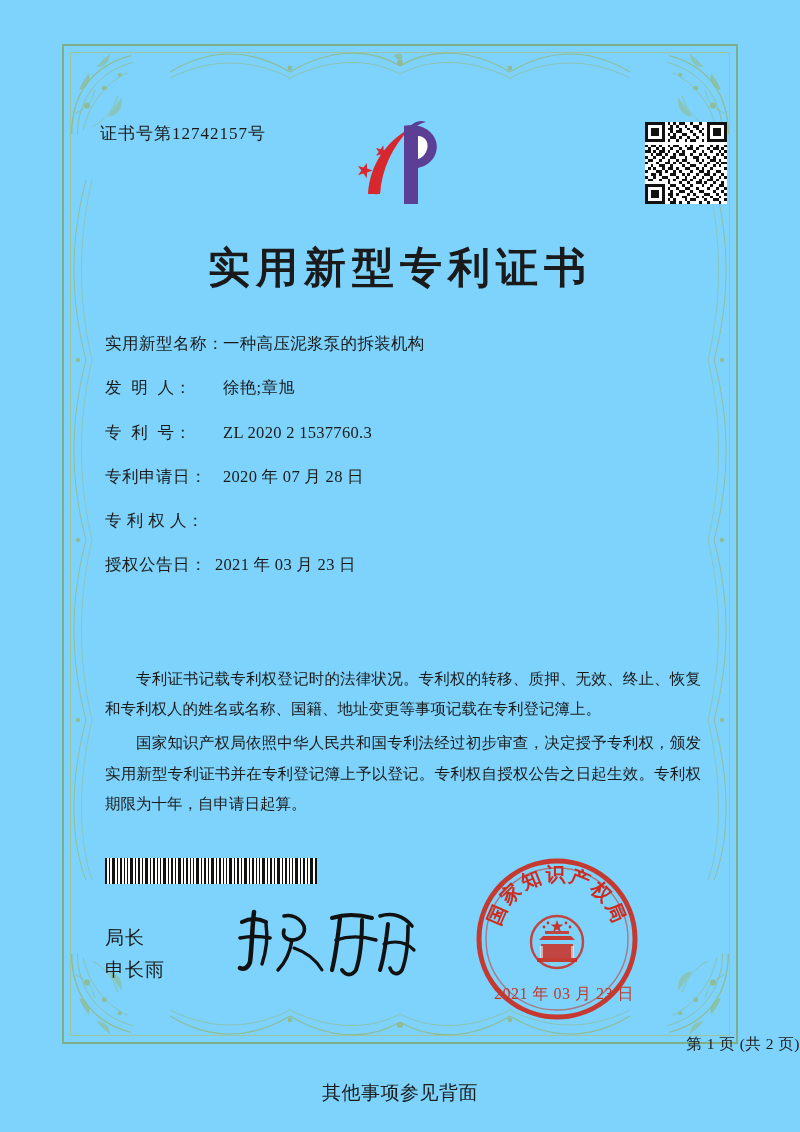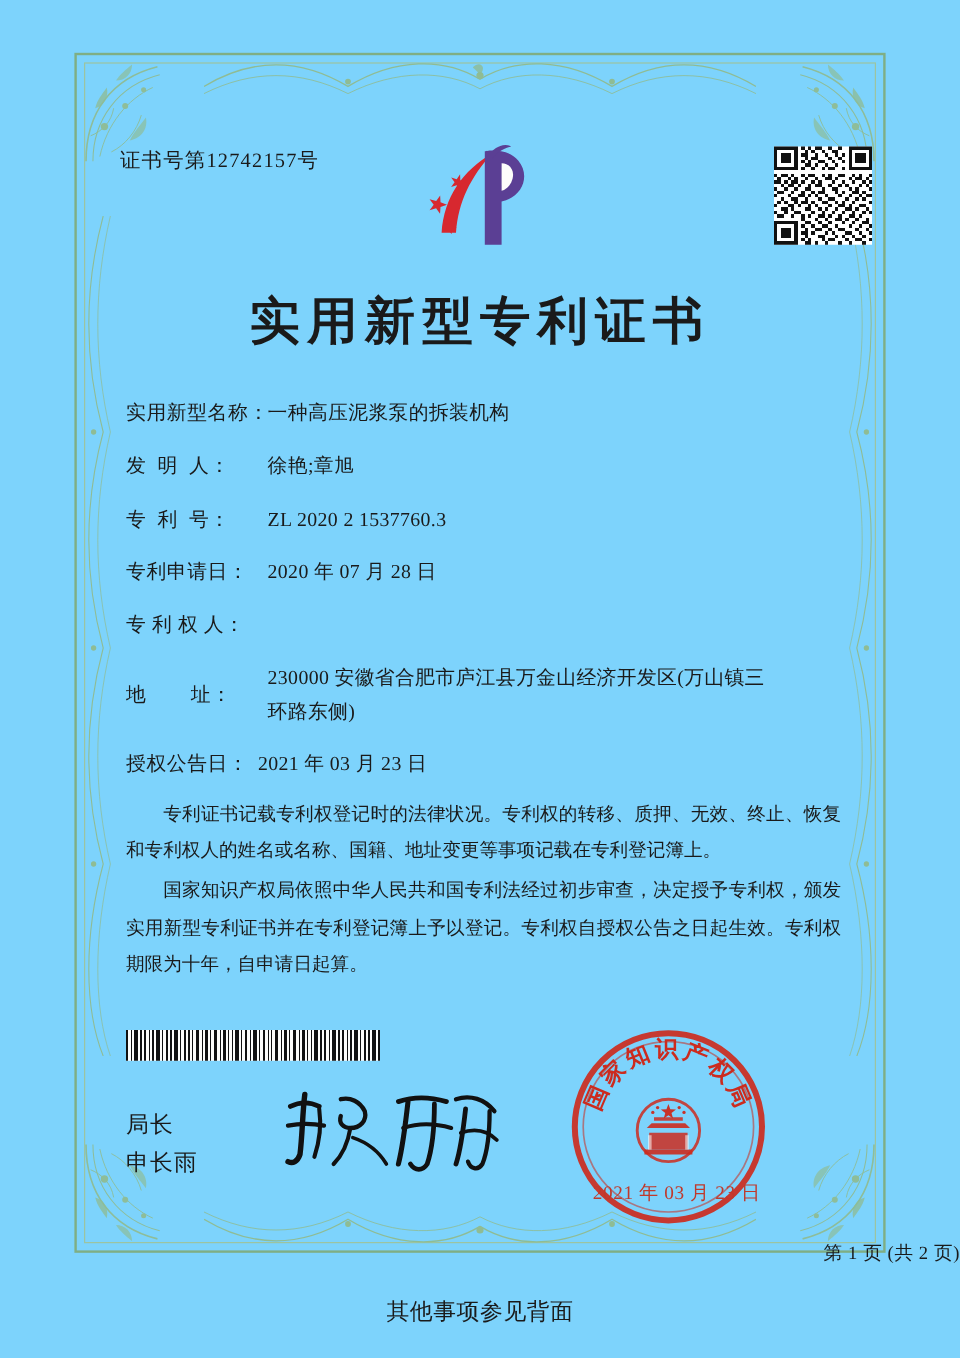--- a/index.html
+++ b/index.html
@@ -609,27 +609,20 @@
 
     <div class="field-row">
       <div class="field-label">专利申请日：</div>
       <div class="field-value">2020 年 07 月 28 日</div>
     </div>
 
     <div class="field-row">
       <div class="field-label">专 利 权 人：</div>
     </div>
 
-    <div class="field-row">
-      <div class="field-label">地        址：</div>
-      <div class="field-value">
-        <span>230000 安徽省合肥市庐江县万金山经济开发区(万山镇三</span>
-        <span class="cont">环路东侧)</span>
-      </div>
-    </div>
 
     <div class="row-dual">
       <div class="dual-left">
         <span class="dual-label">授权公告日：</span>
         <span class="dual-value">2021 年 03 月 23 日</span>
       </div>
     </div>
 
   </div>
 

